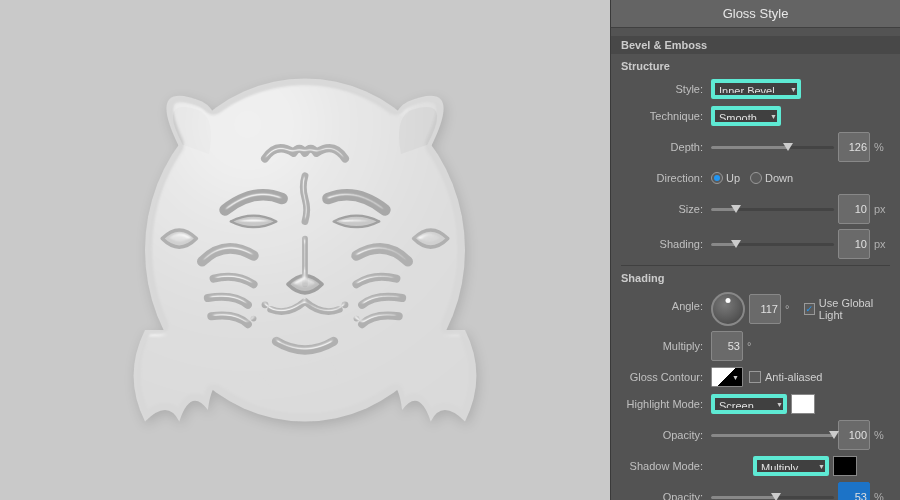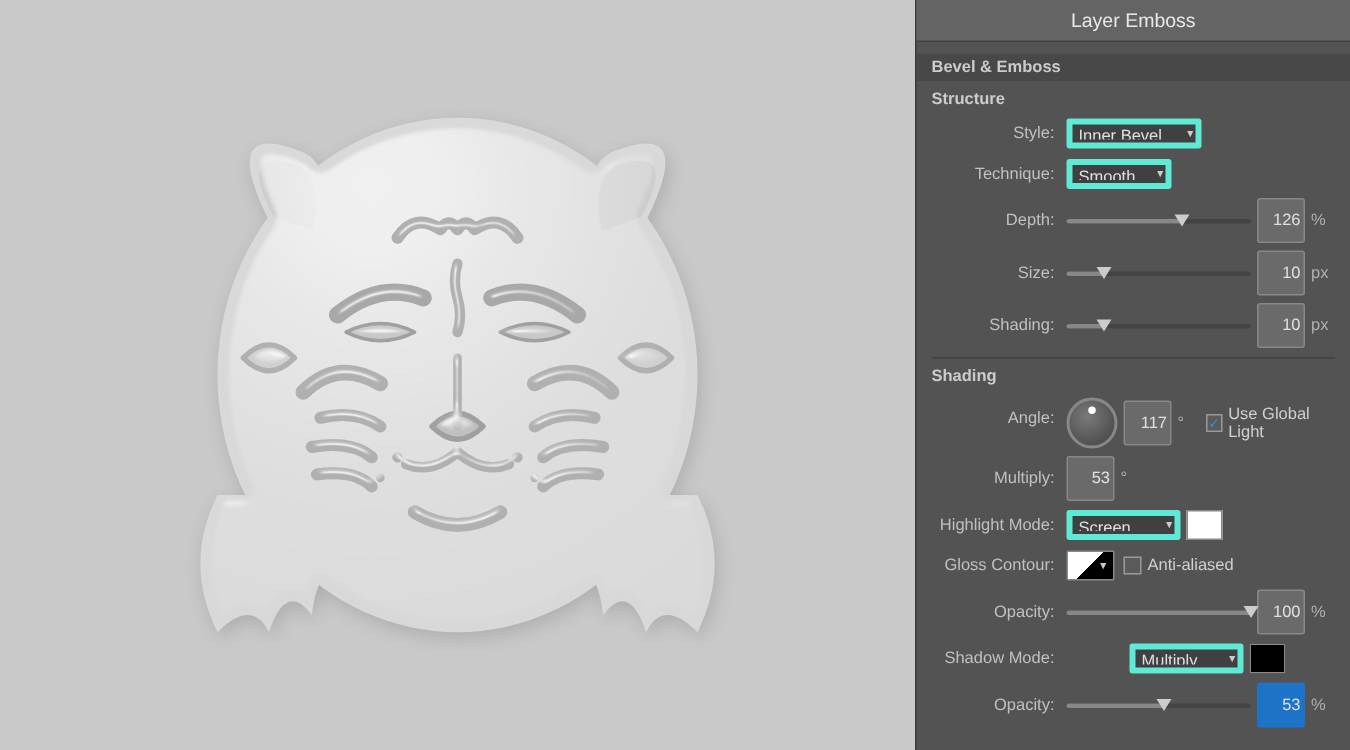--- a/index.html
+++ b/index.html
@@ -370,21 +370,21 @@
 
       <circle cx="165" cy="258" r="3" fill="#b0b0b0" stroke="none"></circle>
       <circle cx="235" cy="258" r="3" fill="#b0b0b0" stroke="none"></circle>
       <circle cx="155" cy="270" r="2.5" fill="#b0b0b0" stroke="none"></circle>
       <circle cx="245" cy="270" r="2.5" fill="#b0b0b0" stroke="none"></circle>
     </g>
   </svg>
 </div>
 
 <div class="panel">
-  <div class="panel-title">Layer Emboss</div>
+  <div class="panel-title">Gloss Style</div>
 
   <div class="panel-body">
 
     <div class="panel-section-header">Bevel &amp; Emboss</div>
 
     <div class="section-title">Structure</div>
 
     <div class="form-row">
       <div class="form-label">Style:</div>
       <div class="form-control">
@@ -412,20 +412,33 @@
       <div class="slider-container">
         <div class="slider-track" style="position:relative; flex:1; height:3px; background:#444; border-radius:2px;">
           <div style="position:absolute; left:0; top:0; height:3px; background:#888; border-radius:2px; width:63%;"></div>
           <div class="slider-thumb" style="left:63%;"></div>
         </div>
         <input type="text" class="num-input" value="126" style="">
         <span class="unit-label">%</span>
       </div>
     </div>
 
+    <div class="form-row">
+      <div class="form-label">Direction:</div>
+      <div class="radio-group">
+        <div class="radio-item">
+          <div class="radio-circle selected"></div>
+          <span>Up</span>
+        </div>
+        <div class="radio-item">
+          <div class="radio-circle"></div>
+          <span>Down</span>
+        </div>
+      </div>
+    </div>
 
     <div class="form-row">
       <div class="form-label">Size:</div>
       <div class="slider-container">
         <div class="slider-track" style="position:relative; flex:1; height:3px; background:#444; border-radius:2px;">
           <div style="position:absolute; left:0; top:0; height:3px; background:#888; border-radius:2px; width:20%;"></div>
           <div class="slider-thumb" style="left:20%;"></div>
         </div>
         <input type="text" class="num-input" value="10" style="">
         <span class="unit-label">px</span>
@@ -467,45 +480,45 @@
 
     <div class="form-row">
       <div class="form-label">Multiply:</div>
       <div class="form-control" style="gap:4px;">
         <input type="text" class="num-input" value="53" style="">
         <span class="unit-label">°</span>
       </div>
     </div>
 
     <div class="form-row">
+      <div class="form-label">Gloss Contour:</div>
+      <div class="form-control" style="gap:6px;">
+        <div class="select-wrapper">
+          <div class="gloss-preview"></div>
+        </div>
+        <div class="checkbox-item">
+          <div class="checkbox-box"></div>
+          <span>Anti-aliased</span>
+        </div>
+      </div>
+    </div>
+
+    <div class="form-row">
       <div class="form-label">Highlight Mode:</div>
       <div class="form-control" style="gap:4px;">
         <div class="select-wrapper">
           <select class="select-box" style="width:76px;">
             <option>Screen</option>
           </select>
         </div>
         <div class="color-swatch color-swatch-white"></div>
       </div>
     </div>
 
     <div class="form-row">
-      <div class="form-label">Gloss Contour:</div>
-      <div class="form-control" style="gap:6px;">
-        <div class="select-wrapper">
-          <div class="gloss-preview"></div>
-        </div>
-        <div class="checkbox-item">
-          <div class="checkbox-box"></div>
-          <span>Anti-aliased</span>
-        </div>
-      </div>
-    </div>
-
-    <div class="form-row">
       <div class="form-label">Opacity:</div>
       <div class="slider-container">
         <div class="slider-track" style="position:relative; flex:1; height:3px; background:#444; border-radius:2px;">
           <div style="position:absolute; left:0; top:0; height:3px; background:#888; border-radius:2px; width:100%;"></div>
           <div class="slider-thumb" style="left:100%;"></div>
         </div>
         <input type="text" class="num-input" value="100" style="">
         <span class="unit-label">%</span>
       </div>
     </div>

